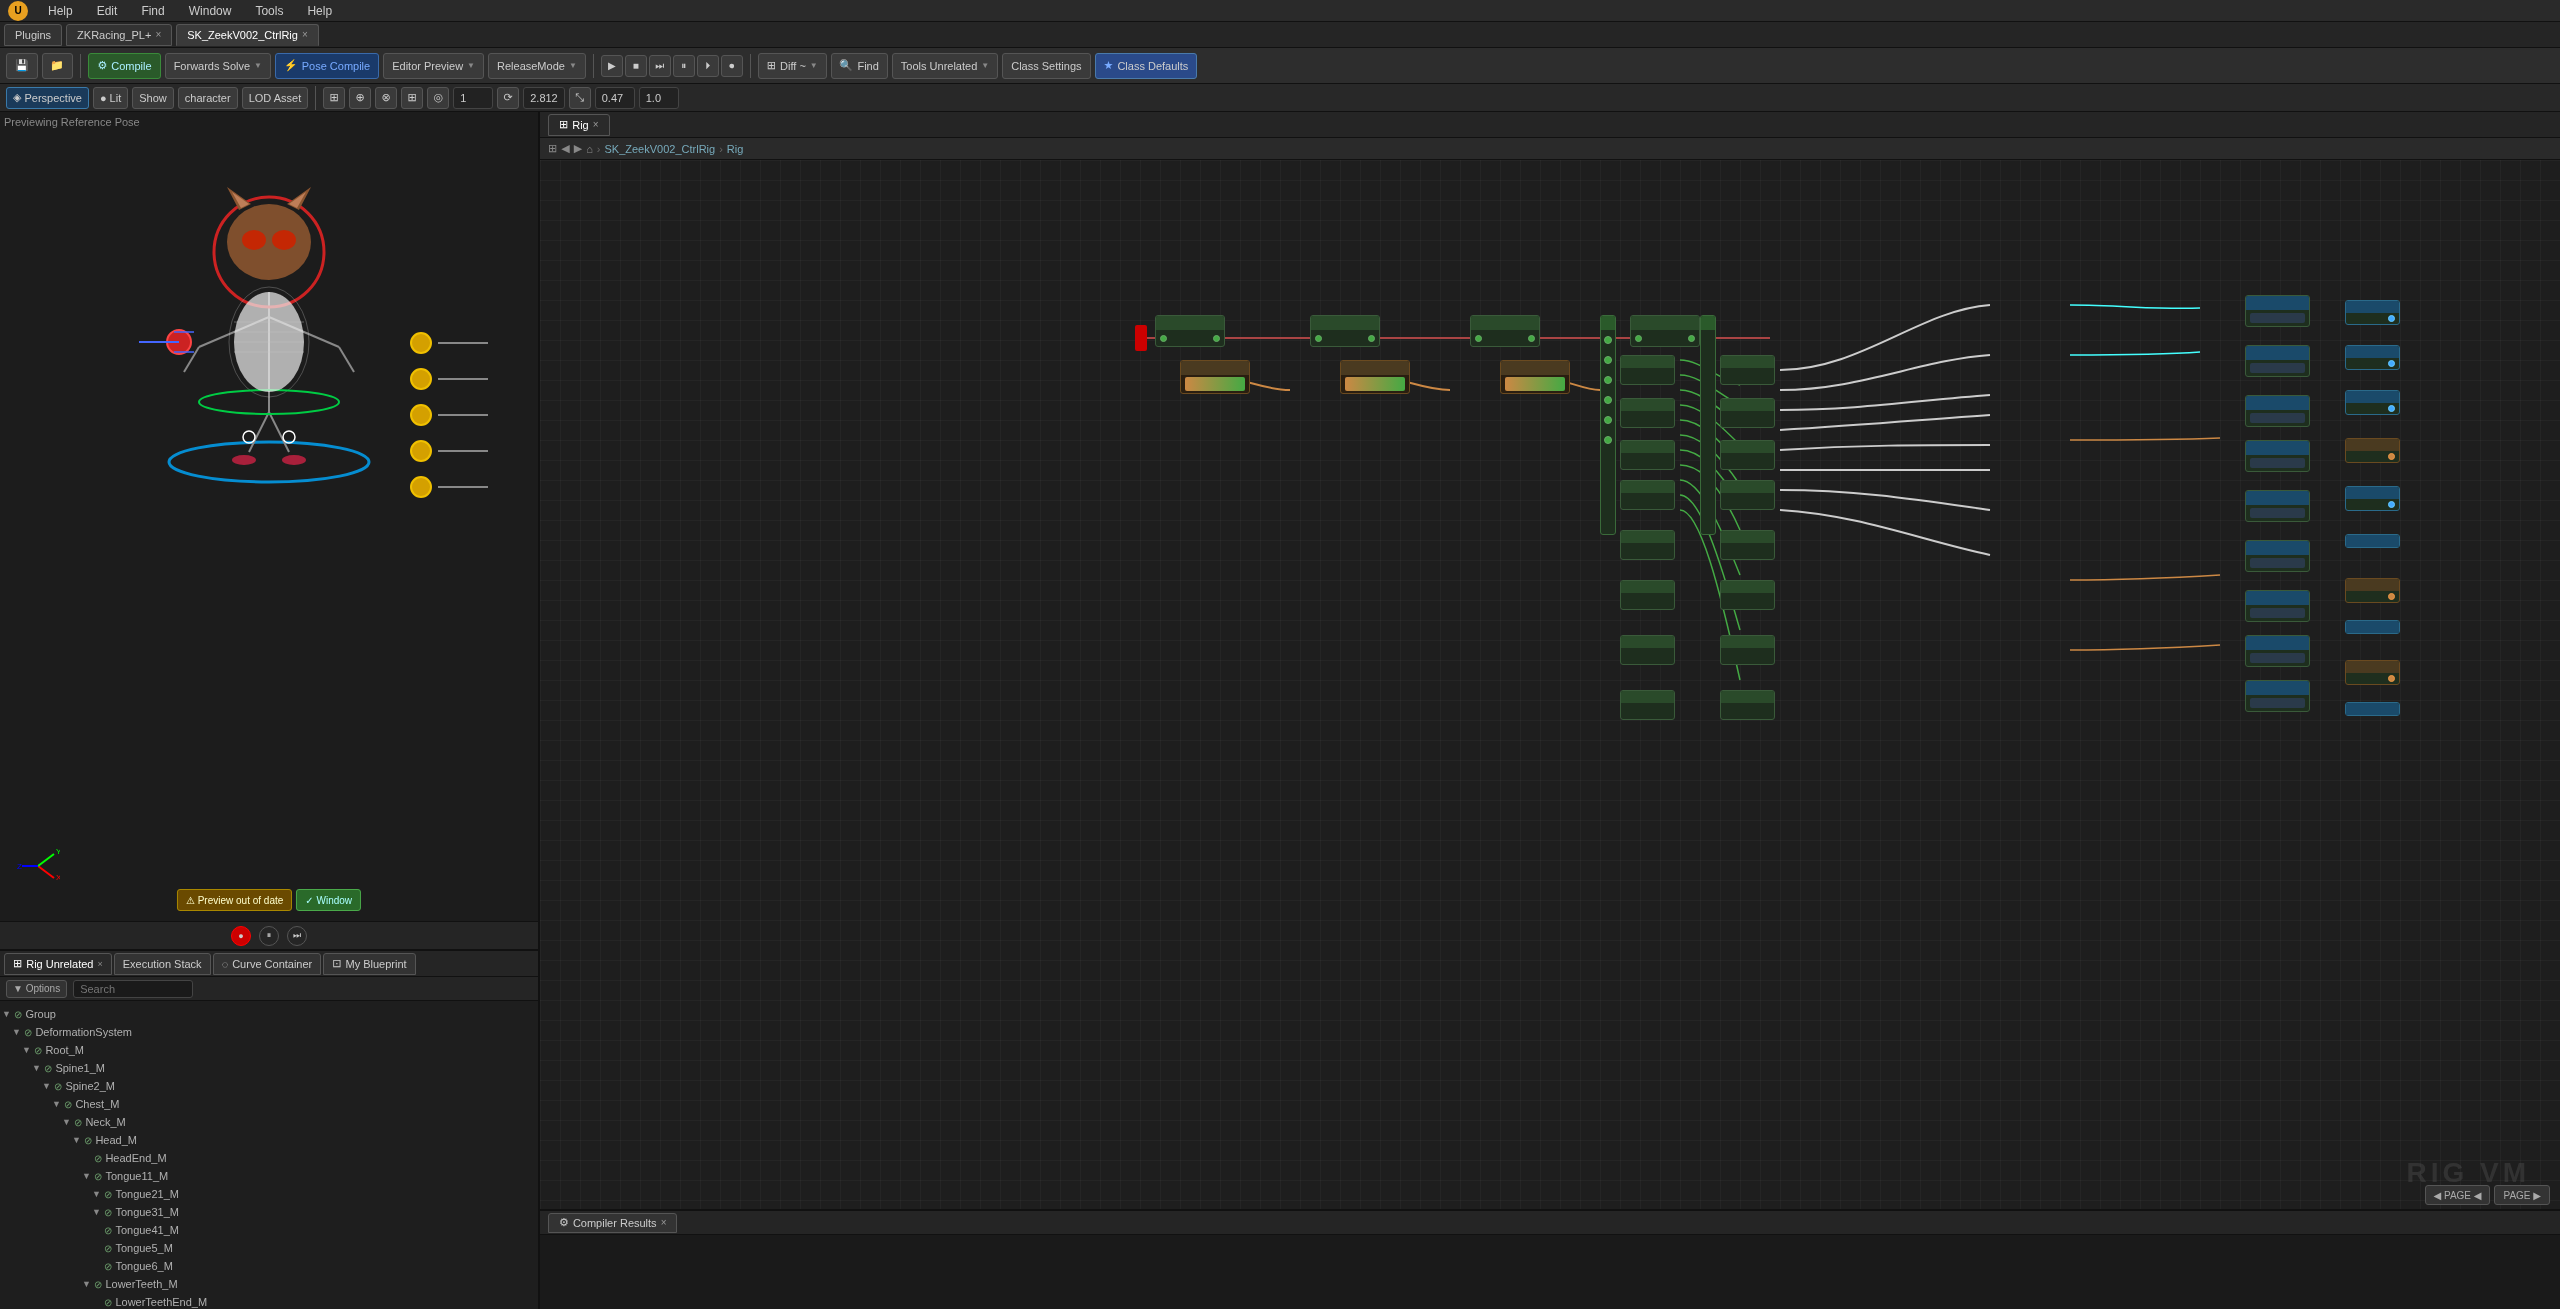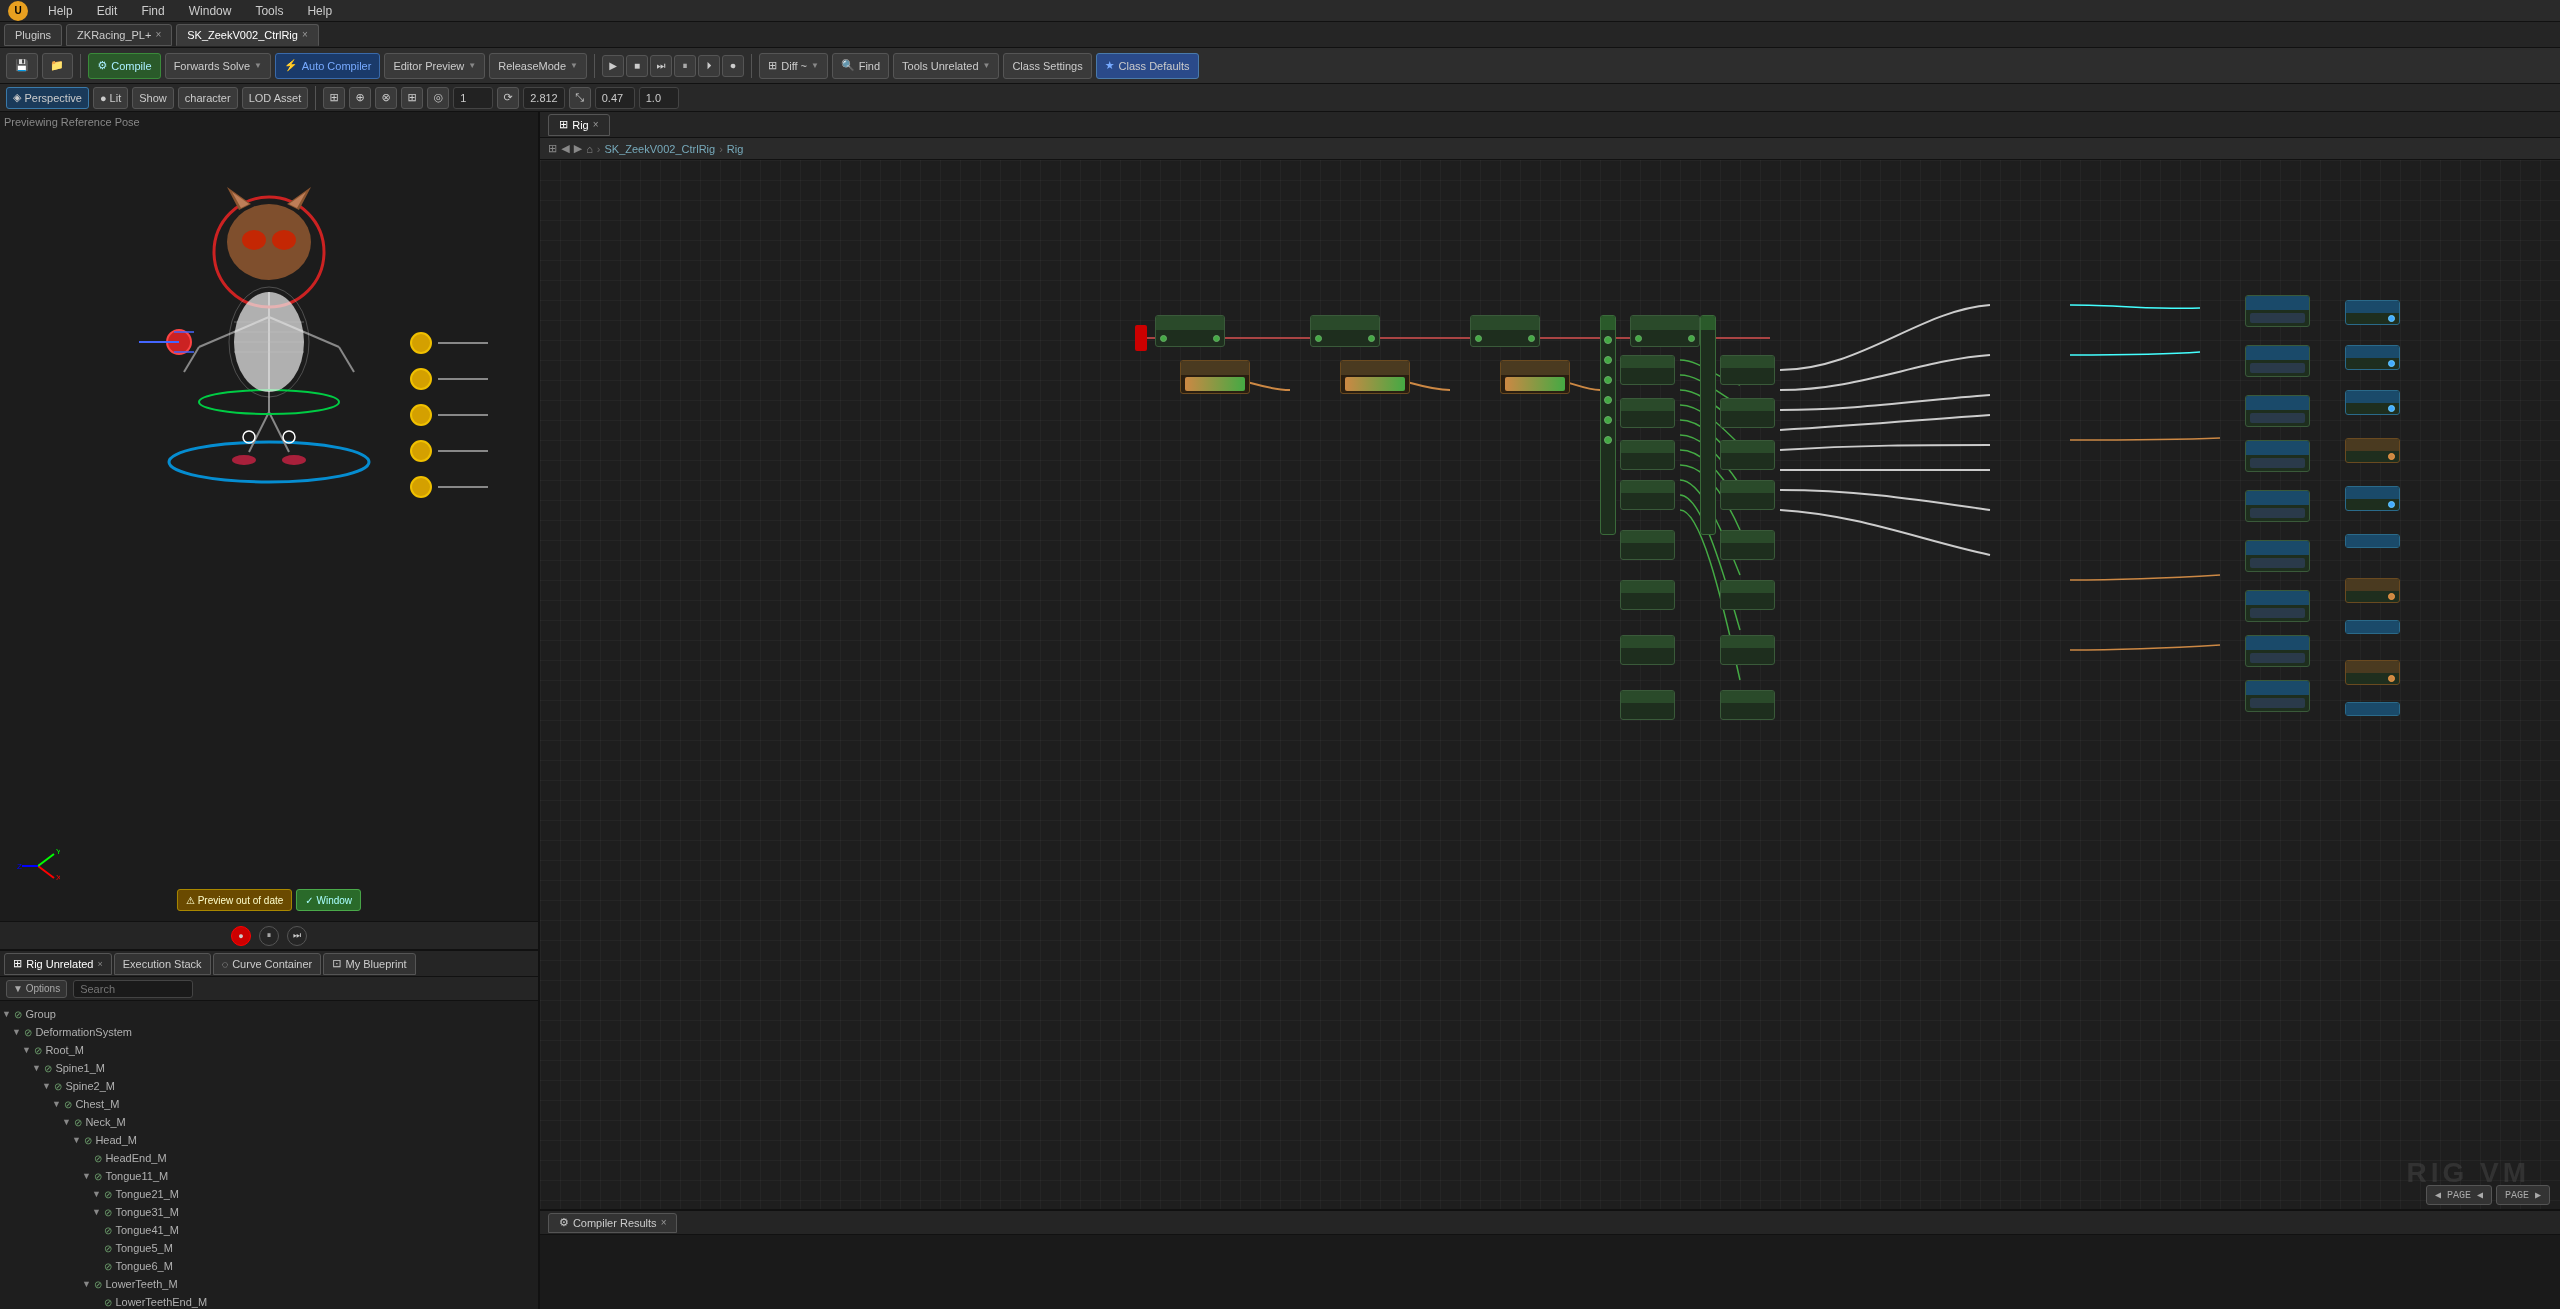--- a/index.html
+++ b/index.html
@@ -409,21 +409,21 @@
     }
     .page-nav-btn {
       height: 20px;
       background: #333;
       border: 1px solid #555;
       border-radius: 3px;
       padding: 0 8px;
       font-size: 10px;
       color: #aaa;
       cursor: pointer;
-      display: flex; align-items: center; font-family: Liberation Mono, monospace;
+      display: flex; align-items: center;
     }
   </style>
 </head>
 <body>
 
 <div class="menu-bar">
   <div class="menu-bar-logo">
     <span>U</span>
   </div>
   <span class="menu-item">Help</span>
@@ -459,21 +459,21 @@
   <div class="toolbar-btn green">
     <span>⚙</span>
     <span>Compile</span>
   </div>
   <div class="toolbar-btn">
     <span>Forwards Solve</span>
     <span class="chevron">▼</span>
   </div>
   <div class="toolbar-btn blue-active">
     <span style="color:#7af">⚡</span>
-    <span>Auto Compiler</span>
+    <span>Pose Compile</span>
   </div>
   <div class="toolbar-btn">
     <span>Editor Preview</span>
     <span class="chevron">▼</span>
   </div>
   <div class="toolbar-btn">
     <span>ReleaseMode</span>
     <span class="chevron">▼</span>
   </div>
   <div class="toolbar-sep"></div>

